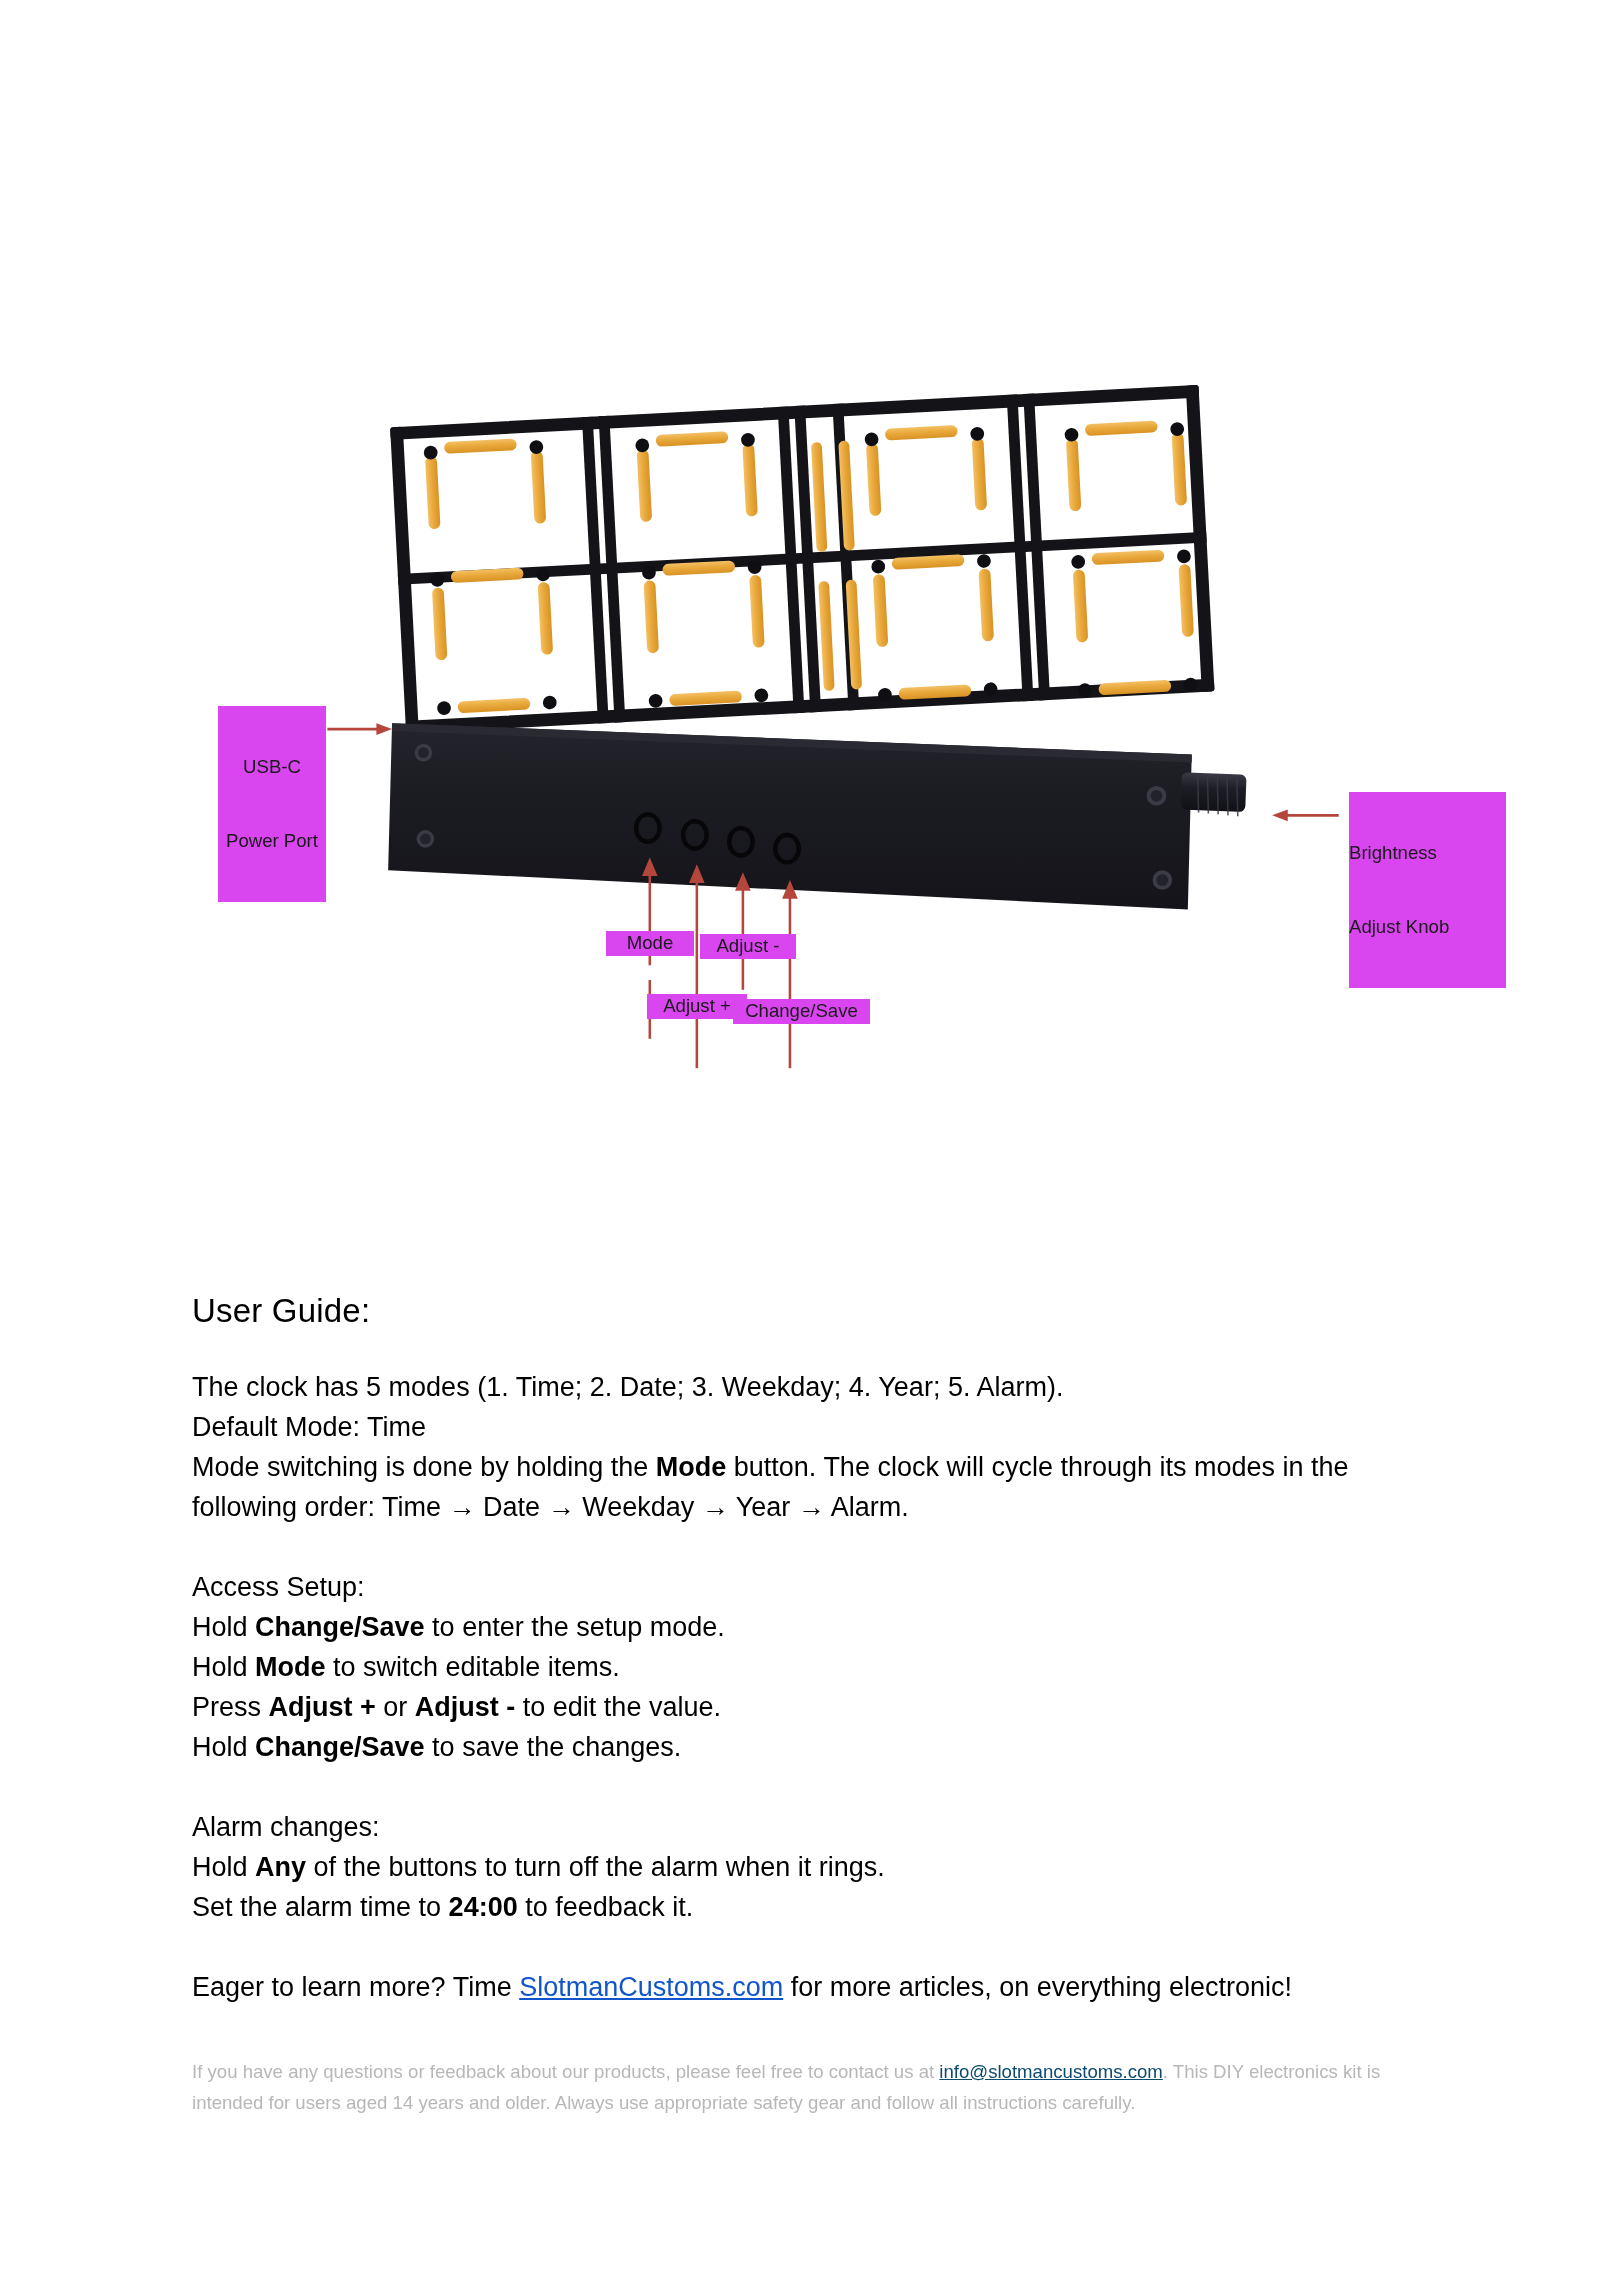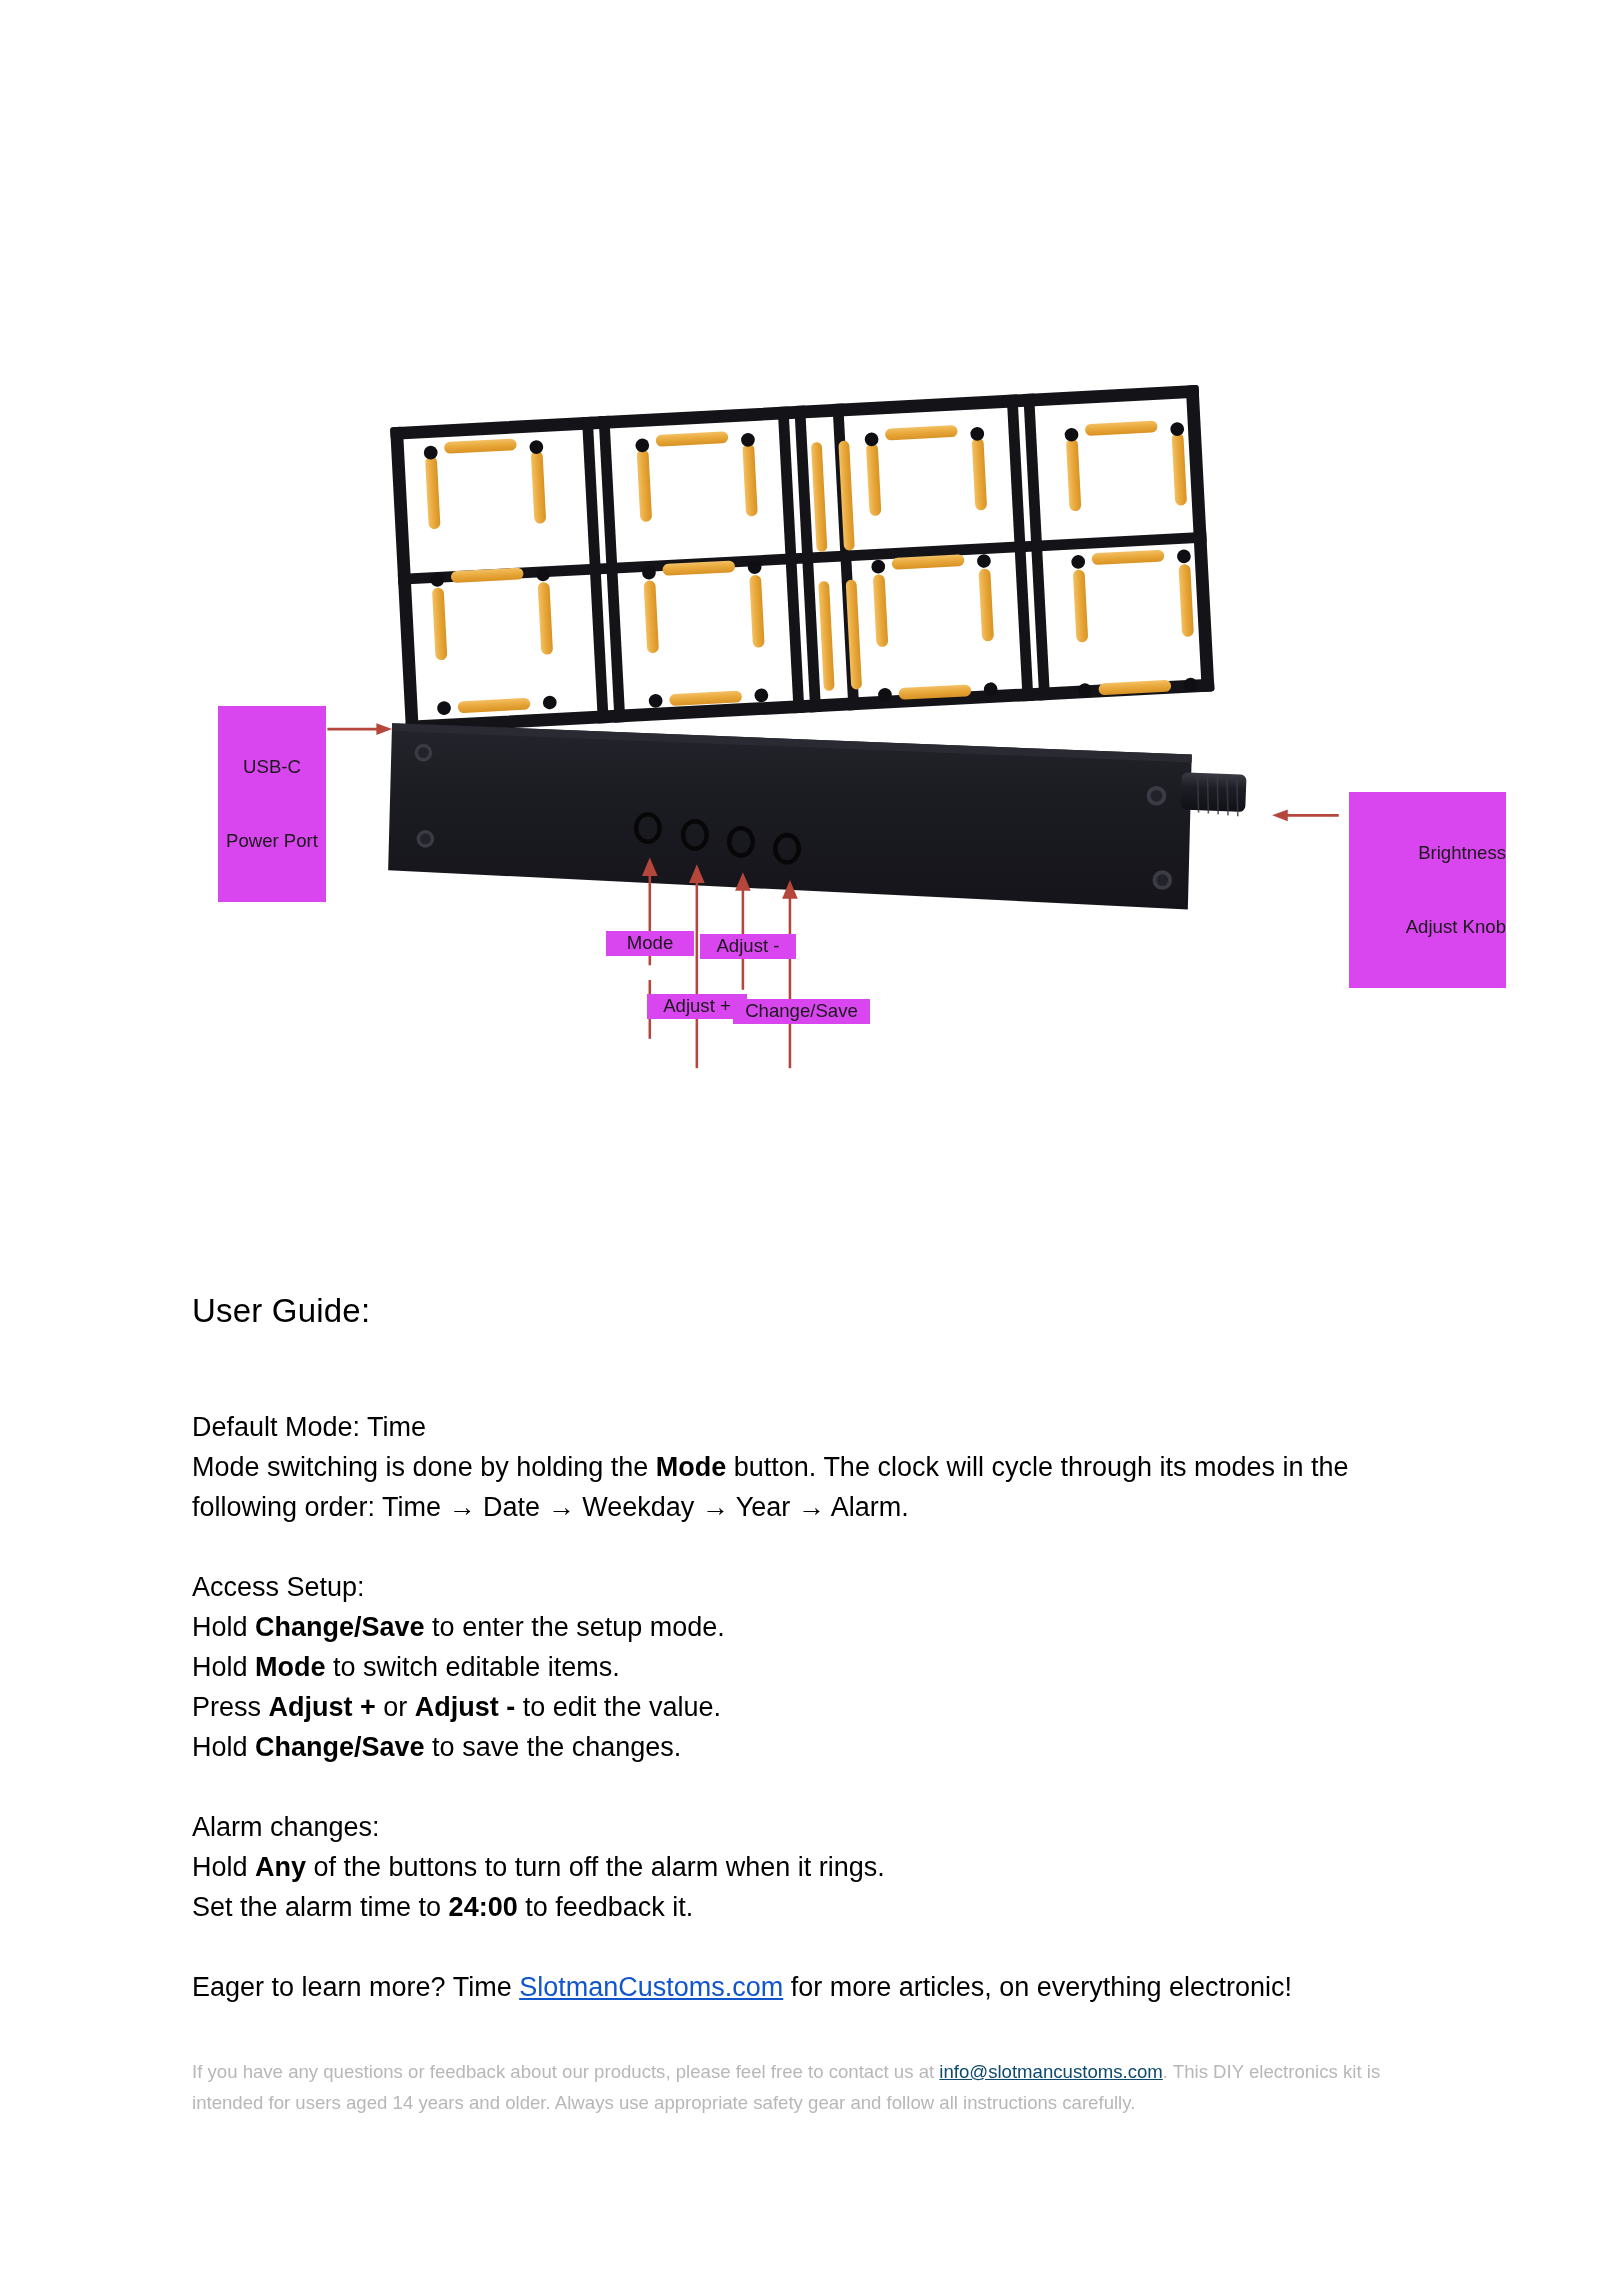--- a/index.html
+++ b/index.html
@@ -20,21 +20,21 @@
   .calloutLabel{
     position:absolute;
     font-family:"Liberation Sans", sans-serif;
     font-size:18.6px;
     line-height:24.5px;
     color:#1a1a1a;
     white-space:pre;
     background:#d946ef;
     z-index:5;
   }
-  .calloutLabel.right{text-align:right;}
+  .calloutLabel.right{text-align:left;}
   .calloutLabel.leftal{text-align:center;}
 
   
   .body{position:absolute;left:192px;top:1292px;width:1264px;}
   h1.guide{
     font-size:33px;
     font-weight:400;
     margin:0 0 37px 0;
     letter-spacing:0.2px;
     color:#000;
@@ -283,21 +283,21 @@
     <div class="calloutLabel leftal" style="left:700px;top:934px;width:96px;">Adjust -</div>
 
     <div class="calloutLabel leftal" style="left:733px;top:999px;width:137px;">Change/Save</div>
   </div>
 
   <div class="body">
 
     <h1 class="guide">User Guide:</h1>
 
     <p class="para">
-      <br>
+      <span>The clock has 5 modes (1. Time; 2. Date; 3. Weekday; 4. Year; 5. Alarm).</span><br>
       <span>Default Mode: Time</span><br>
       <span>Mode switching is done by holding the </span><b>Mode</b><span> button. The clock will cycle through its modes in the following order: Time → Date → Weekday → Year → Alarm.</span>
     </p>
 
     <div class="gap"></div>
 
     <p class="para">
       <span>Access Setup:</span><br>
       <span>Hold </span><b>Change/Save</b><span> to enter the setup mode.</span><br>
       <span>Hold </span><b>Mode</b><span> to switch editable items.</span><br>

